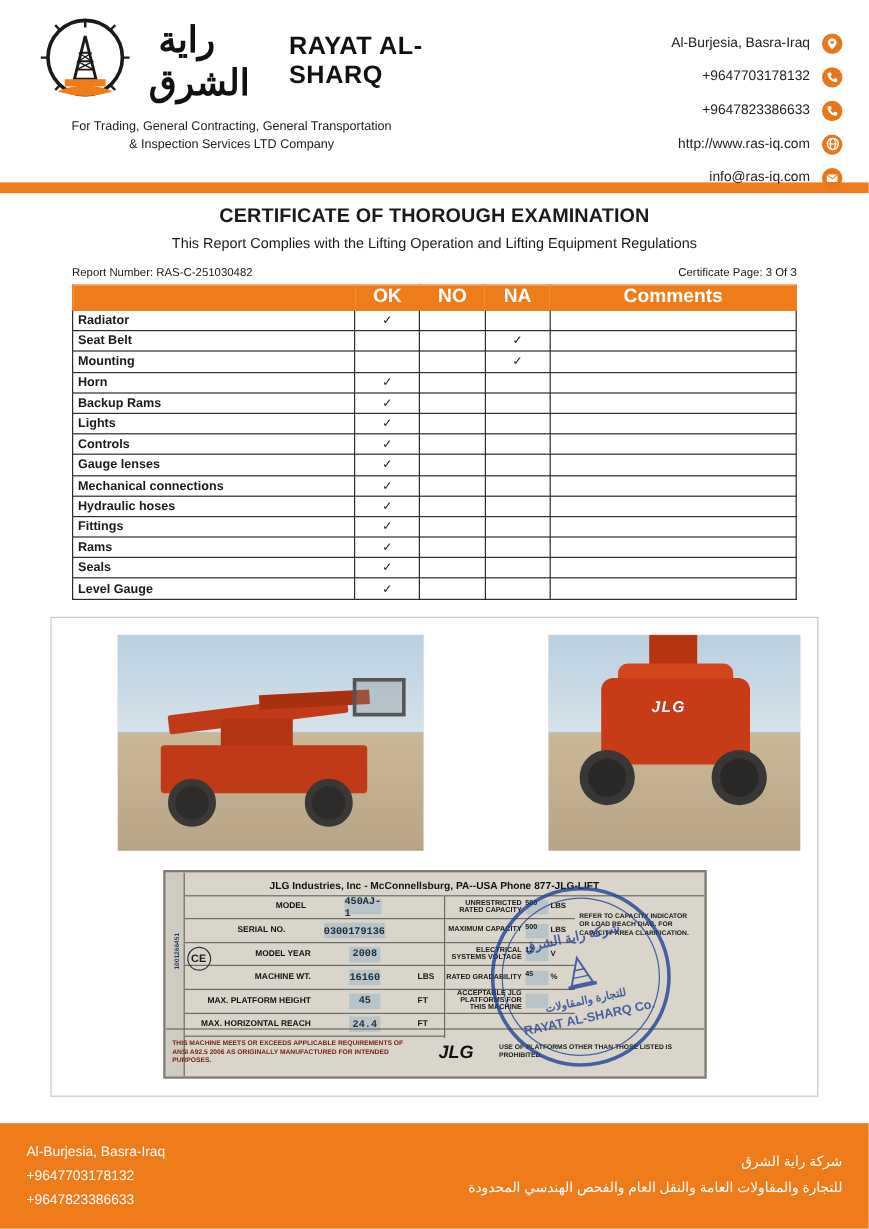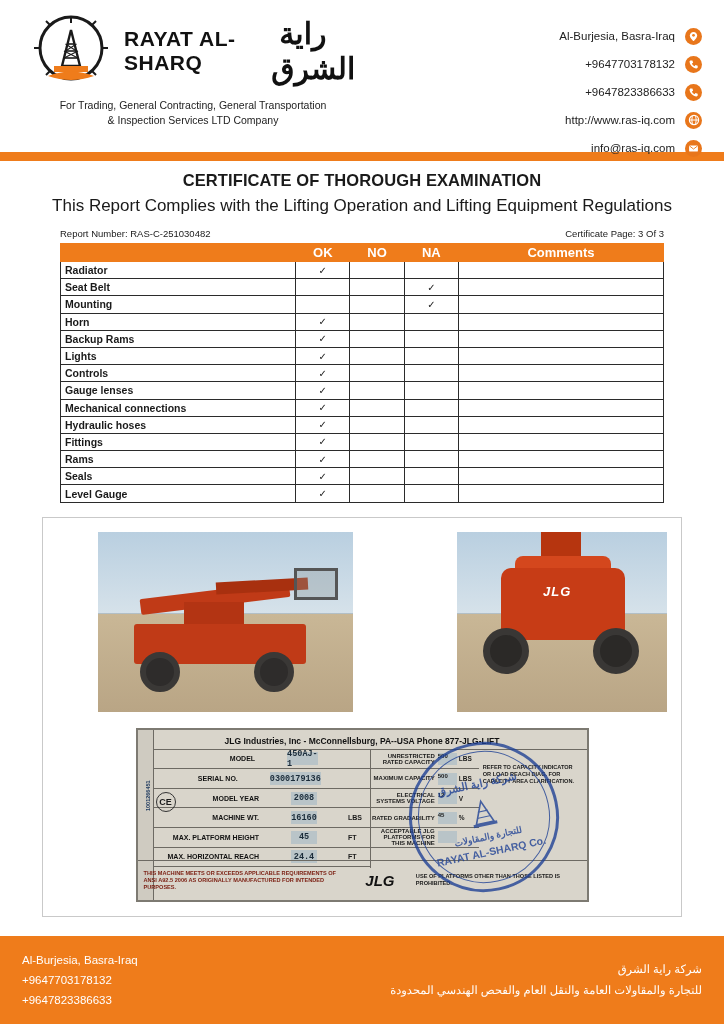--- a/index.html
+++ b/index.html
@@ -94,21 +94,21 @@
   }
 
   
   .title-wrap { text-align: center; padding-top: 10px; }
   .doc-title {
     font-size: 16.5px;
     font-weight: bold;
     letter-spacing: 0.1px;
   }
   .doc-sub {
-    font-size: 17px;
+    font-size: 12px;
     margin-top: 6px;
   }
 
   
   .meta-row {
     display: flex;
     justify-content: space-between;
     padding: 12px 60px 4px 60px;
     font-size: 9.5px;
     font-weight: normal;
@@ -119,21 +119,21 @@
   table.insp {
     width: 100%;
     border-collapse: collapse;
     font-size: 10.5px;
   }
   table.insp th {
     background: #ef7c1b;
     color: #ffffff;
     border: 1px solid #ef7c1b;
     height: 18px;
-    font-size: 13px;
+    font-size: 16px;
     font-weight: bold;
   }
   table.insp th.blank { background: #ef7c1b; }
   table.insp td {
     border: 1px solid #2b2b2b;
     height: 17.2px;
     padding: 0 4px;
   }
   table.insp td.item {
     font-weight: bold;
@@ -320,24 +320,24 @@
           <path d="M34 52 L43 16 L52 52 Z" fill="none" stroke="#1a1a1a" stroke-width="2.4"></path>
           <line x1="36" y1="44" x2="50" y2="44" stroke="#1a1a1a" stroke-width="1.6"></line>
           <line x1="37.5" y1="37" x2="48.5" y2="37" stroke="#1a1a1a" stroke-width="1.6"></line>
           <line x1="39" y1="30" x2="47" y2="30" stroke="#1a1a1a" stroke-width="1.6"></line>
           <path d="M36 44 L50 37 M36 37 L50 44 M37.5 37 L48.5 30 M37.5 30 L48.5 37" stroke="#1a1a1a" stroke-width="1.1" fill="none"></path>
           <rect x="26" y="52" width="34" height="6" fill="#ef7c1b"></rect>
           <path d="M20 62 q23 -9 46 0 q-23 8 -46 0 z" fill="#ef7c1b"></path>
         </svg>
       </div>
       <div>
-        <span class="logo-en">RAYAT AL-SHARQ</span>
+        <span class="logo-ar">راية الشرق</span>
       </div>
       <div>
-        <span class="logo-ar">راية الشرق</span>
+        <span class="logo-en">RAYAT AL-SHARQ</span>
       </div>
     </div>
     <div class="logo-tagline">
       <div>For Trading, General Contracting, General Transportation</div>
       <div>&amp; Inspection Services LTD Company</div>
     </div>
   </div>
 
   <div class="contact-block">
 

